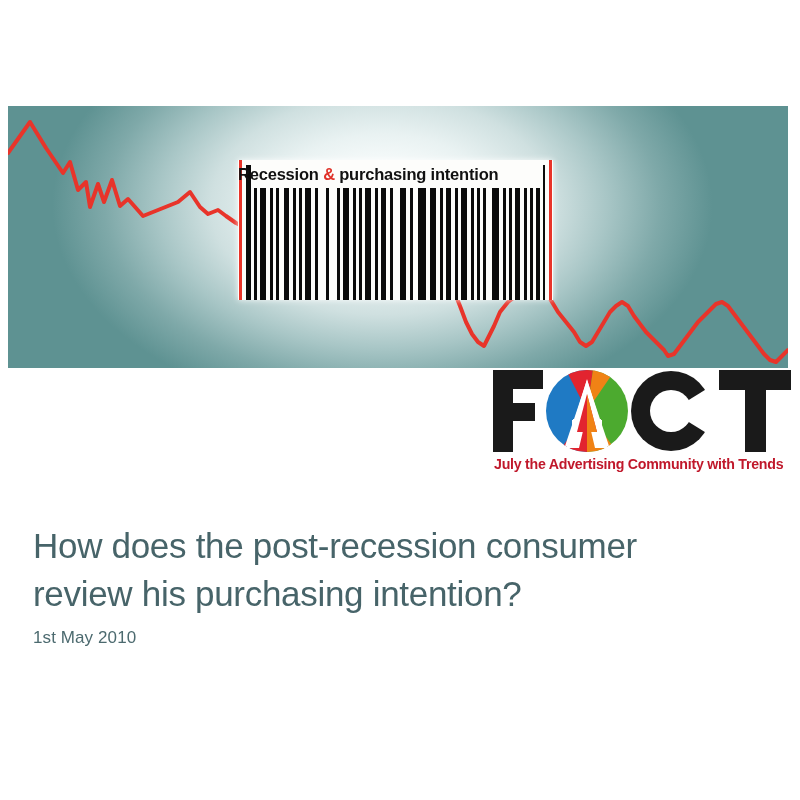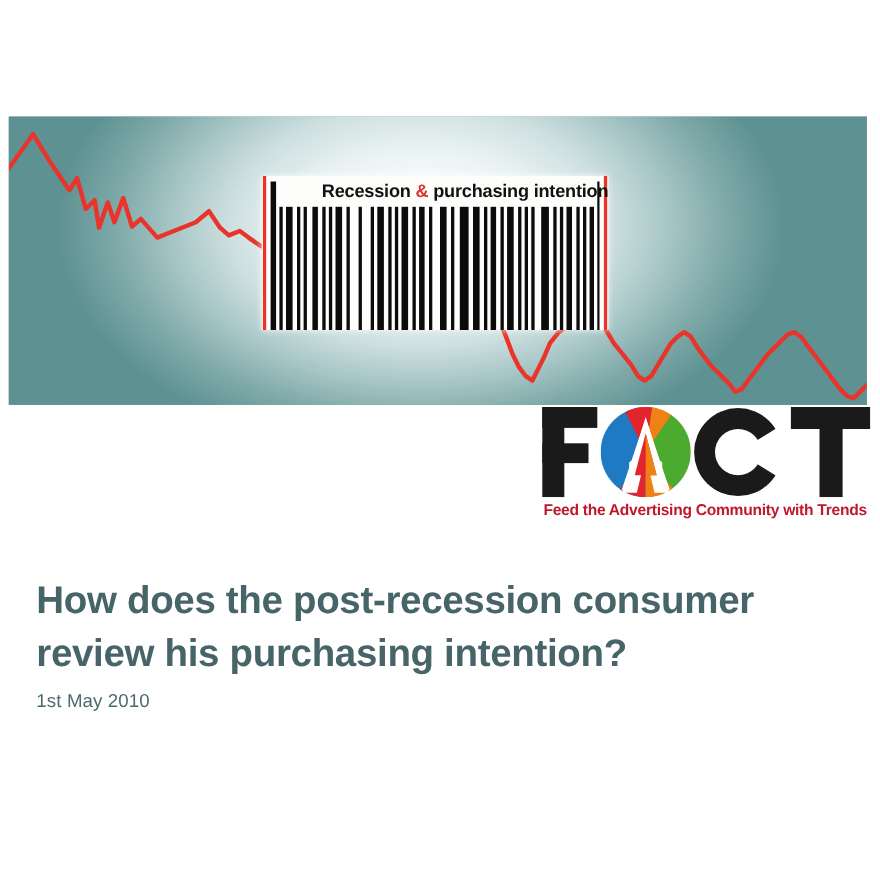--- a/index.html
+++ b/index.html
@@ -62,21 +62,21 @@
     background: #e8342a;
   }
   .barcode-edge.left  { left: 1px; }
   .barcode-edge.right { right: 1px; }
 
   .barcode-title {
     position: absolute;
     left: 0;
     top: 5px;
     width: 100%;
-    text-align: right;
+    text-align: left;
     font-family: "Liberation Sans", sans-serif;
     font-weight: bold;
     font-size: 16.5px;
     letter-spacing: -0.2px;
     color: #111111;
     white-space: nowrap;
     z-index: 3;
   }
   .barcode-title .amp { color: #e0332a; }
 
@@ -123,21 +123,21 @@
 
   
   .headline {
     position: absolute;
     left: 33px;
     top: 522px;
     width: 730px;
     font-family: "Liberation Sans", sans-serif;
     font-size: 35px;
     line-height: 48px;
-    font-weight: bold;
+    font-weight: normal;
     color: #476469;
     letter-spacing: -0.3px;
   }
   .headline .line { display: block; }
 
   .date {
     position: absolute;
     left: 33px;
     top: 628px;
     font-family: "Liberation Sans", sans-serif;
@@ -251,21 +251,21 @@
         <circle cx="182" cy="41" r="21" fill="#ffffff"></circle>
         <polygon points="182,41 232,10 232,72" fill="#ffffff"></polygon>
       </g>
 
       <g>
         <rect x="230" y="0" width="72" height="20" fill="#1a1a1a"></rect>
         <rect x="256" y="0" width="21" height="82" fill="#1a1a1a"></rect>
       </g>
     </svg>
 
-    <div class="logo-tagline">Feed the Advertising Community with Trends</div>
+    <div class="logo-tagline">July the Advertising Community with Trends</div>
   </div>
 
   <div class="headline">
     <span class="line">How does the post-recession consumer</span>
     <span class="line">review his purchasing intention?</span>
   </div>
 
   <div class="date">1st May 2010</div>
 
 </div>

